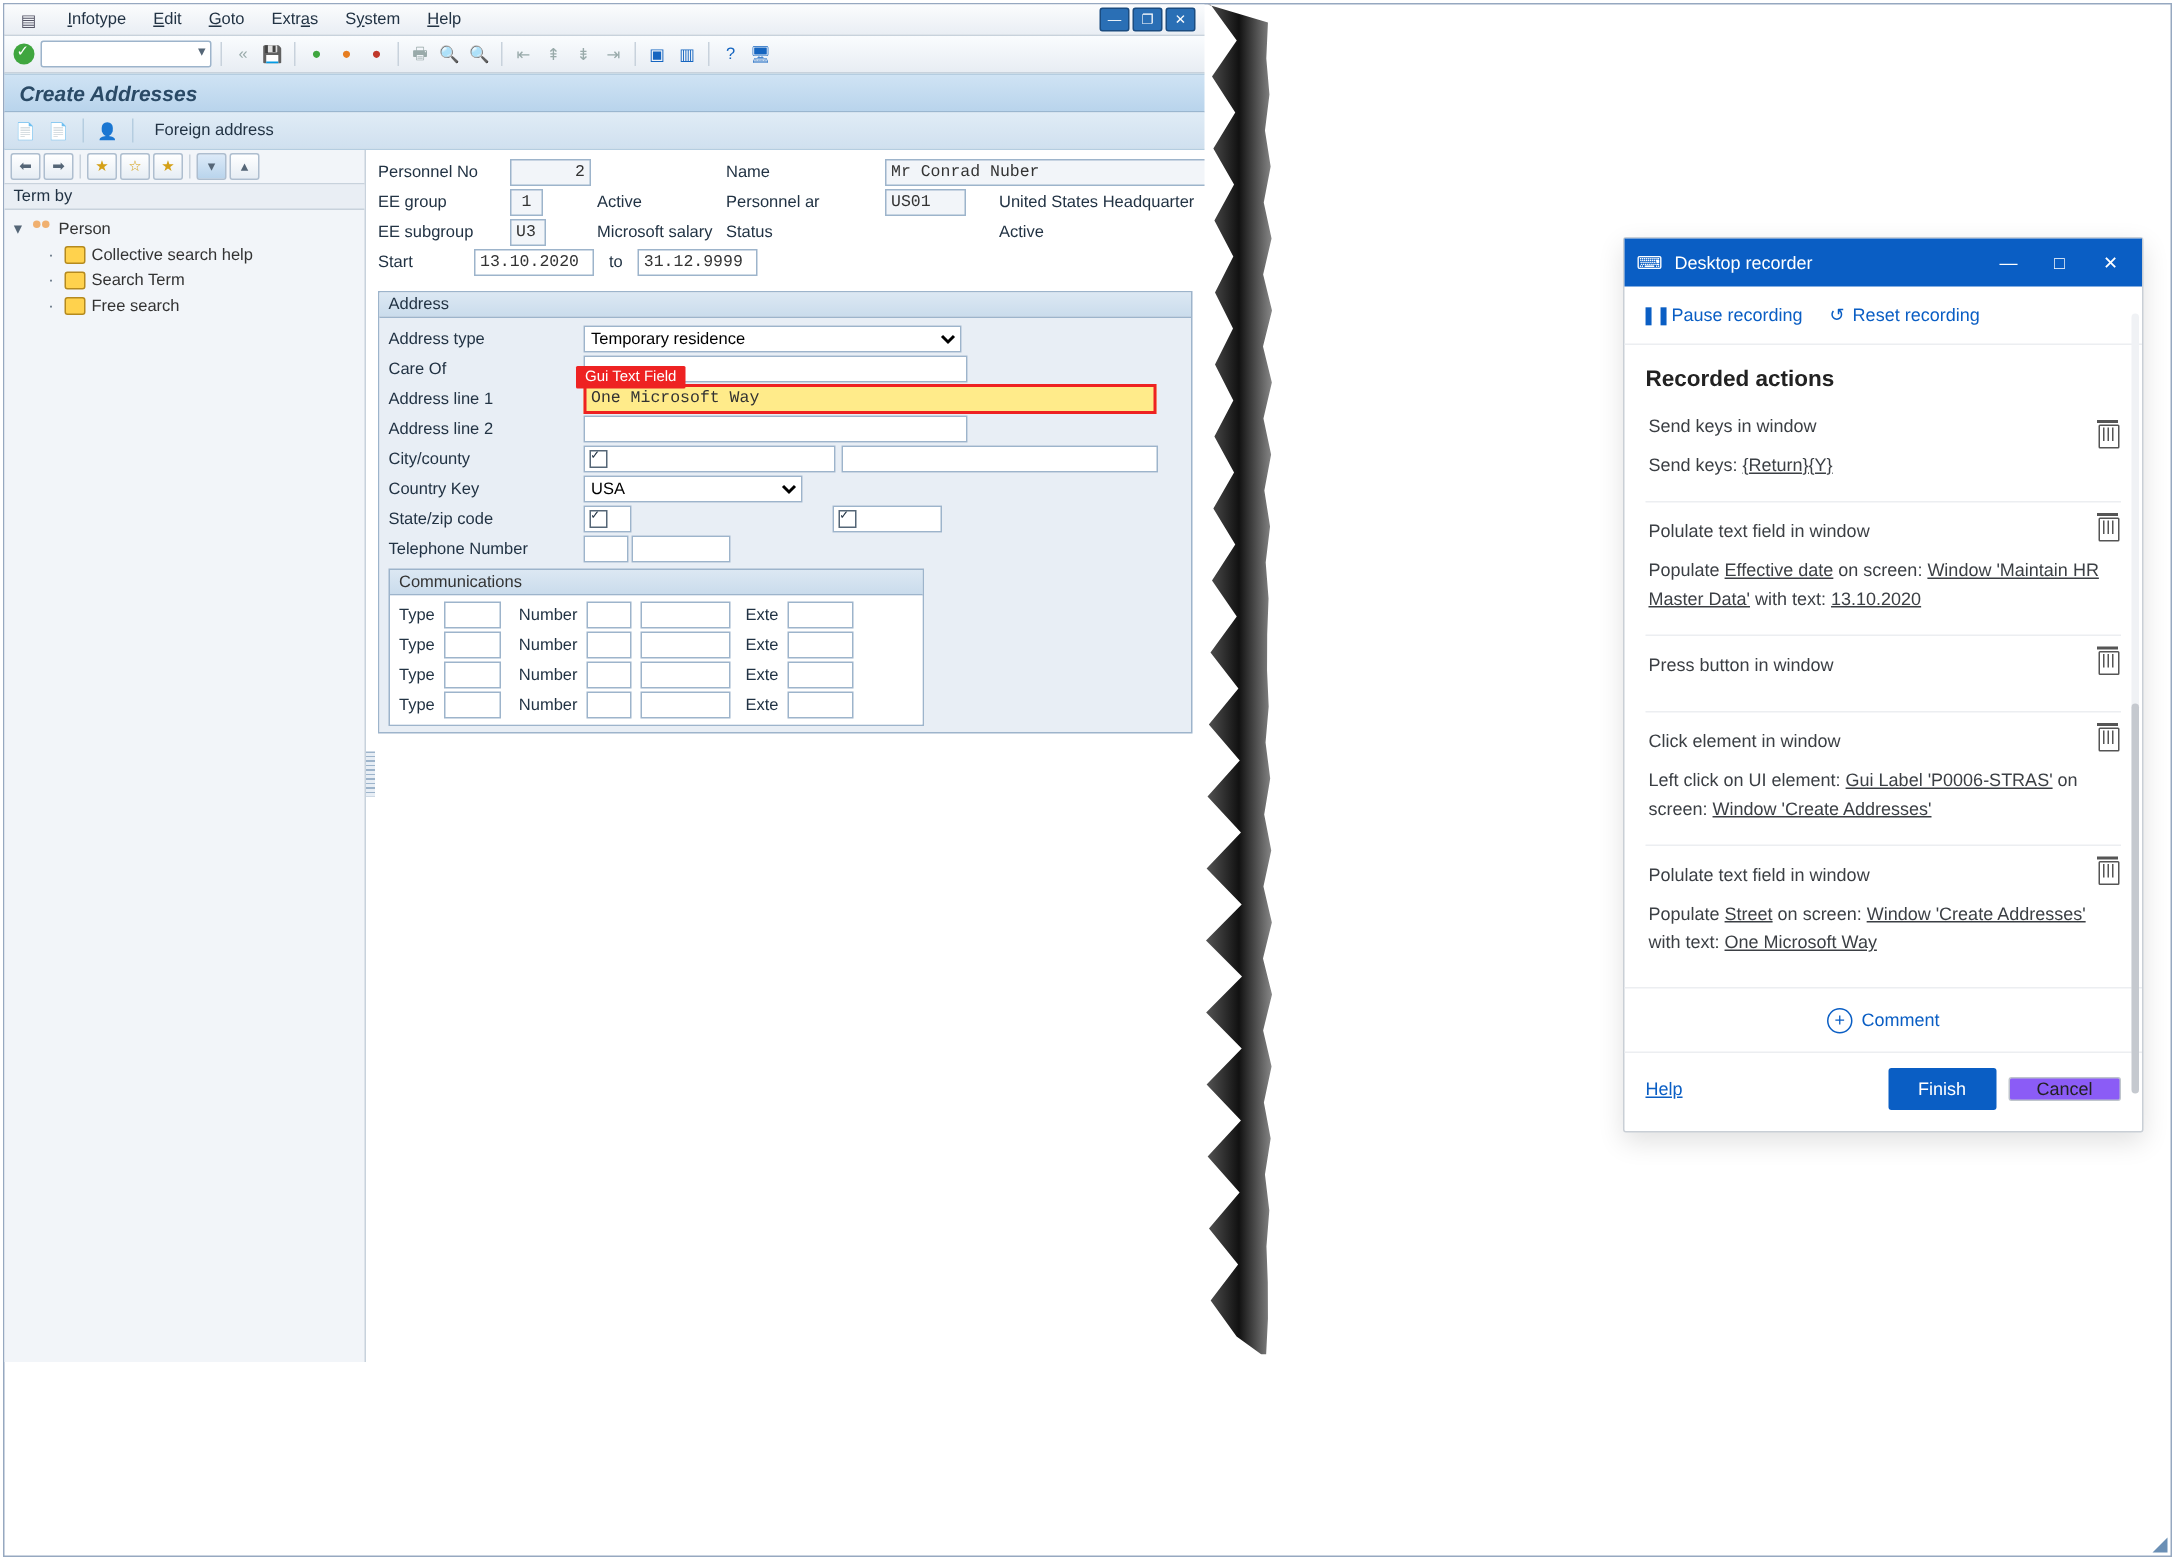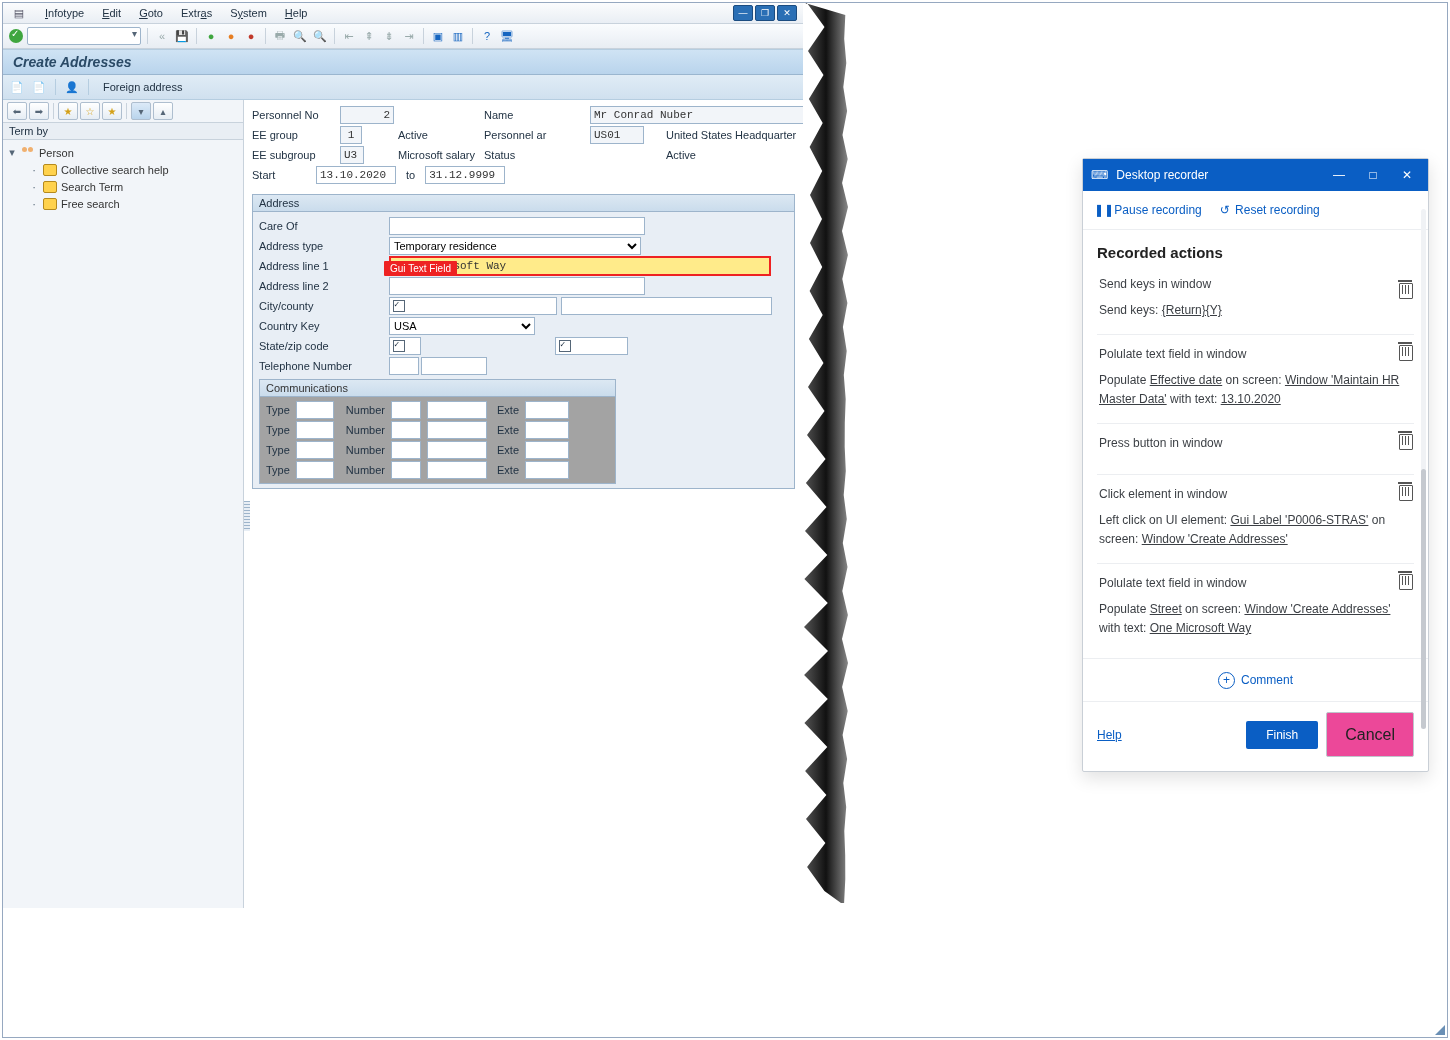--- a/index.html
+++ b/index.html
@@ -48,21 +48,21 @@
 .panel{margin-top:10px;border:1px solid #9db4cb}
 .panel-h{background:linear-gradient(#dce8f3,#cadcec);padding:2px 6px;border-bottom:1px solid #9db4cb;color:#234}
 .panel-b{padding:4px 6px;background:#e8eef5}
 .field-row{display:flex;align-items:center;height:20px}
 .field-row .lbl{width:130px}
 .sel{height:18px;border:1px solid #9db4cb;background:#fff;font-size:11px}
 .hl-tag{position:absolute;background:#e22;color:#fff;font-size:10px;padding:2px 6px;border-radius:1px;z-index:5}
 .hl-field{border:2px solid #e22!important;background:#ffeb8a!important}
 .comm{border:1px solid #9db4cb;margin-top:3px;width:355px}
 .comm-h{background:linear-gradient(#dce8f3,#cadcec);padding:2px 6px;border-bottom:1px solid #9db4cb}
-.comm-b{padding:3px 6px;background:#a3a3a3}
+.comm-b{padding:3px 6px;background:#ffffff}
 .comm-row{display:flex;align-items:center;height:20px;gap:6px}
 .split-grip{position:absolute;left:241px;top:498px;width:6px;height:30px;background:repeating-linear-gradient(#9db4cb,#9db4cb 1px,#e8eef5 1px,#e8eef5 3px)}
 .tear{position:absolute;left:792px;top:0;width:56px;height:900px;pointer-events:none}
 .tear svg{width:56px;height:900px}
 .rec{position:absolute;right:18px;top:155px;width:345px;border:1px solid #c9cfd6;border-radius:2px;background:#fff;box-shadow:0 6px 18px rgba(0,0,0,.12);font-family:"Segoe UI",Arial,sans-serif;font-size:12px;color:#222}
 .rec-title{height:32px;background:#0a5ec4;color:#fff;display:flex;align-items:center;padding:0 8px;gap:8px}
 .rec-title .sp{flex:1}
 .rec-wbtn{width:26px;text-align:center;cursor:default}
 .rec-tb{height:38px;display:flex;align-items:center;gap:16px;padding:0 14px;border-bottom:1px solid #eceef1;color:#0a5ec4}
 .rec-tb .ico{width:14px;display:inline-flex;justify-content:center}
@@ -73,21 +73,21 @@
 .act-title{font-size:12px;color:#3b3f44;margin-bottom:10px}
 .act-del{position:absolute;right:0;top:10px;color:#555;width:16px;height:16px;display:flex;align-items:center;justify-content:center}
 .act-body{color:#3b3f44;line-height:19px}
 .lk{text-decoration:underline;color:#3b3f44}
 .rec-add{height:42px;display:flex;align-items:center;justify-content:center;gap:6px;color:#0a5ec4;border-top:1px solid #eceef1}
 .rec-add .plus{width:15px;height:15px;border:1.5px solid #0a5ec4;border-radius:50%;display:flex;align-items:center;justify-content:center;font-size:12px;line-height:1}
 .rec-foot{padding:10px 14px 14px;display:flex;align-items:center;border-top:1px solid #eceef1}
 .rec-foot .help{color:#0a5ec4;text-decoration:underline}
 .rec-foot .sp{flex:1}
 .btn-p{background:#0a5ec4;color:#fff;border:none;height:28px;padding:0 20px;border-radius:2px;font-size:12px}
-.btn-s{background:#ec4899;color:#222;border:1px solid #bfc5cc;height:45px;padding:0 18px;border-radius:2px;font-size:16px;margin-left:8px}
+.btn-s{background:#8b5cf6;color:#222;border:1px solid #bfc5cc;height:16px;padding:0 18px;border-radius:2px;font-size:12px;margin-left:8px}
 .rec-scroll{position:absolute;right:2px;top:50px;width:5px;height:calc(100% - 100px);background:#f0f2f5;border-radius:3px}
 .rec-scroll .thumb{position:absolute;left:0;width:5px;background:#c5c9cf;border-radius:3px}
 .status-tri{position:absolute;right:2px;bottom:2px;width:0;height:0;border-left:10px solid transparent;border-bottom:10px solid #6a8fb5}
 .trash{width:12px;height:14px;border:1.3px solid #555;border-radius:1px;position:relative}
 .trash::before{content:"";position:absolute;left:-2px;top:-4px;width:14px;height:2px;background:#555}
 .trash::after{content:"";position:absolute;left:2px;top:1px;width:1px;height:9px;background:#555;box-shadow:3px 0 #555,6px 0 #555}
 .chk{width:10px;height:10px;border:1px solid #567;display:inline-block;position:relative;background:#fff}
 .chk::after{content:"✓";font-size:9px;color:#234;position:absolute;left:0;top:-2px}
 </style>
 </head>
@@ -212,28 +212,28 @@
           <span class="lbl" style="width:54px">Start</span>
           <span class="inp" style="width:72px">13.10.2020</span>
           <span class="lbl">to</span>
           <span class="inp" style="width:72px">31.12.9999</span>
         </div>
 
         <div class="panel">
           <div class="panel-h">Address</div>
           <div class="panel-b" style="position:relative">
             <div class="field-row">
+                  <span class="lbl">Address type</span>
+              <select class="sel" style="width:252px"><option>Temporary residence</option></select>
+                </div>
+            <div class="field-row">
                   <span class="lbl">Care Of</span>
               <span class="inp" style="width:248px"></span>
                 </div>
-            <div class="field-row">
-                  <span class="lbl">Address type</span>
-              <select class="sel" style="width:252px"><option>Temporary residence</option></select>
-                </div>
-            <div class="hl-tag" style="left:131px;top:49px">Gui Text Field</div>
+            <div class="hl-tag" style="left:131px;top:32px">Gui Text Field</div>
             <div class="field-row">
                   <span class="lbl">Address line 1</span>
               <span class="inp hl-field" style="width:372px">One Microsoft Way</span>
                 </div>
             <div class="field-row">
                   <span class="lbl">Address line 2</span>
               <span class="inp" style="width:248px"></span>
                 </div>
             <div class="field-row">
                   <span class="lbl">City/county</span>

